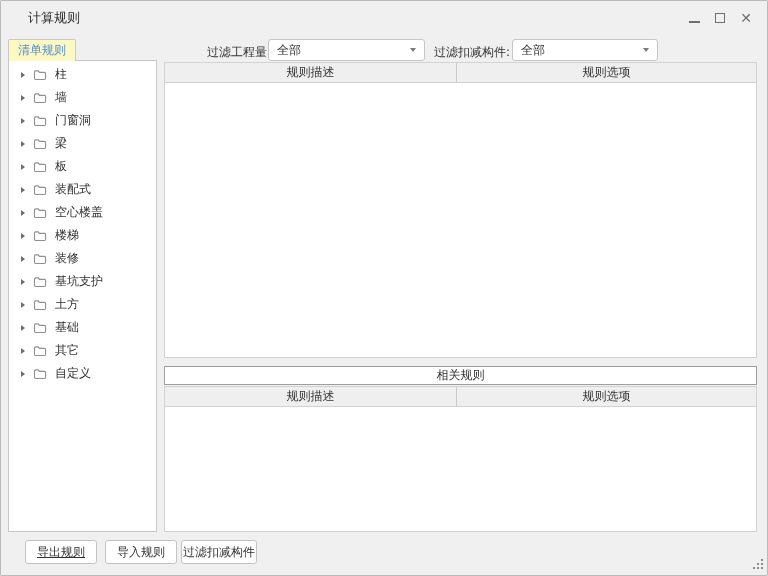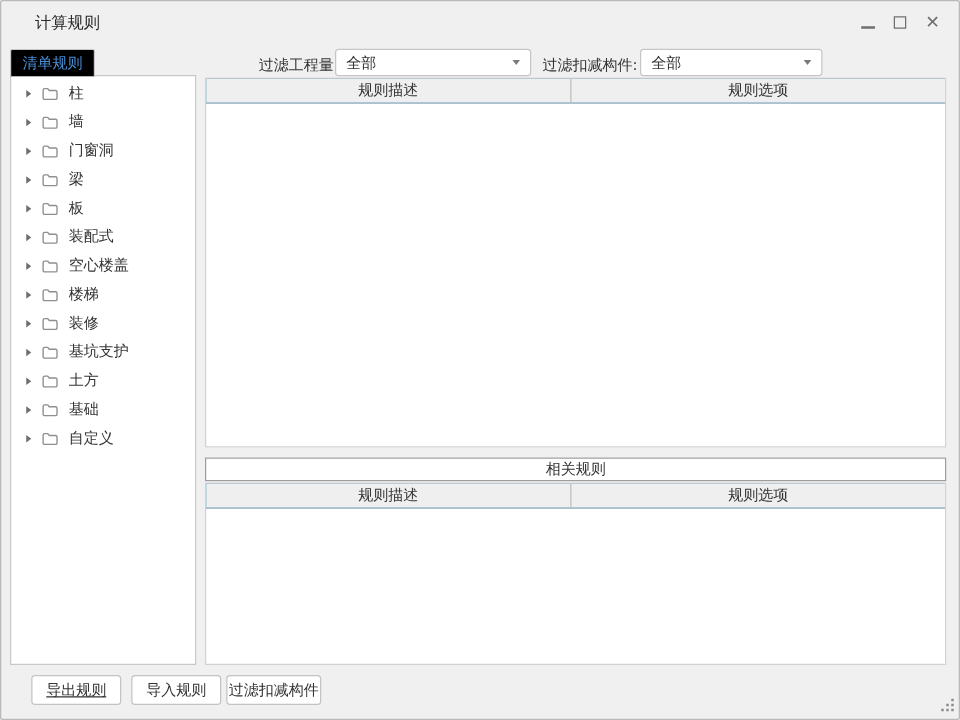--- a/index.html
+++ b/index.html
@@ -23,21 +23,21 @@
   .win-title{position:absolute;left:16px;top:9px;font-size:13px;color:#2a2a2a;}
   .controls{position:absolute;right:10px;top:8px;display:flex;gap:2px;}
   .ctrl{width:24px;height:20px;display:flex;align-items:center;justify-content:center;cursor:default;}
   .glyph-min{width:11px;height:0;border-top:2px solid #6f6f6f;margin-top:8px;}
   .glyph-max{width:10px;height:10px;border:1.5px solid #6f6f6f;box-sizing:border-box;}
   .glyph-close{font-size:14px;color:#6f6f6f;line-height:1;}
 
   
   .tab{
     position:absolute;left:8px;top:39px;height:22px;z-index:2;
-    background:#000000;border:1px solid #c8c8c8;border-bottom:none;
+    background:#fef9c3;border:1px solid #c8c8c8;border-bottom:none;
     box-sizing:border-box;padding:0 9px;line-height:20px;
     color:#4a8ed6;border-radius:2px 2px 0 0;
   }
   .tree-panel{
     position:absolute;left:8px;top:60px;width:149px;height:472px;
     background:#fff;border:1px solid #c8c8c8;box-sizing:border-box;
     padding-top:2px;overflow:hidden;z-index:1;
   }
   .tree-item{height:23px;display:flex;align-items:center;padding-left:12px;cursor:default;}
   .tri{
@@ -70,21 +70,21 @@
     margin-left:6px;
   }
 
   
   .table{
     position:absolute;left:164px;width:593px;box-sizing:border-box;
     background:#fff;border:1px solid #d2d2d2;
   }
   .table-main{top:62px;height:296px;}
   .table-related{top:386px;height:146px;}
-  .thead{display:flex;height:19px;background:#0369a1;border-bottom:1px solid #d2d2d2;}
+  .thead{display:flex;height:19px;background:#86efac;border-bottom:1px solid #d2d2d2;}
   .th{
     box-sizing:border-box;line-height:19px;text-align:center;
     color:#333;background:#efefef;
   }
   .th-desc{width:292px;border-right:1px solid #c9c9c9;}
   .th-opt{flex:1;}
   .tbody{flex:1;background:#fff;}
 
   
   .related-bar{
@@ -239,20 +239,29 @@
         <span class="tree-label">土方</span>
       </div>
       <div class="tree-item">
         <span class="tri"></span>
         <span class="folder">
           <svg width="14" height="12" viewBox="0 0 14 12">
             <path d="M1.5 3.1 C1.5 2.4 2 1.9 2.7 1.9 L5.2 1.9 L6.4 3.4 L11.4 3.4 C12.1 3.4 12.6 3.9 12.6 4.6 L12.6 9.3 C12.6 10 12.1 10.5 11.4 10.5 L2.7 10.5 C2 10.5 1.5 10 1.5 9.3 Z" fill="none" stroke="#8f8f8f" stroke-width="1.1"></path>
           </svg>
         </span>
         <span class="tree-label">基础</span>
+      </div>
+      <div class="tree-item">
+        <span class="tri"></span>
+        <span class="folder">
+          <svg width="14" height="12" viewBox="0 0 14 12">
+            <path d="M1.5 3.1 C1.5 2.4 2 1.9 2.7 1.9 L5.2 1.9 L6.4 3.4 L11.4 3.4 C12.1 3.4 12.6 3.9 12.6 4.6 L12.6 9.3 C12.6 10 12.1 10.5 11.4 10.5 L2.7 10.5 C2 10.5 1.5 10 1.5 9.3 Z" fill="none" stroke="#8f8f8f" stroke-width="1.1"></path>
+          </svg>
+        </span>
+        <span class="tree-label">其它</span>
       </div>
       <div class="tree-item">
         <span class="tri"></span>
         <span class="folder">
           <svg width="14" height="12" viewBox="0 0 14 12">
             <path d="M1.5 3.1 C1.5 2.4 2 1.9 2.7 1.9 L5.2 1.9 L6.4 3.4 L11.4 3.4 C12.1 3.4 12.6 3.9 12.6 4.6 L12.6 9.3 C12.6 10 12.1 10.5 11.4 10.5 L2.7 10.5 C2 10.5 1.5 10 1.5 9.3 Z" fill="none" stroke="#8f8f8f" stroke-width="1.1"></path>
           </svg>
         </span>
         <span class="tree-label">自定义</span>
       </div>

